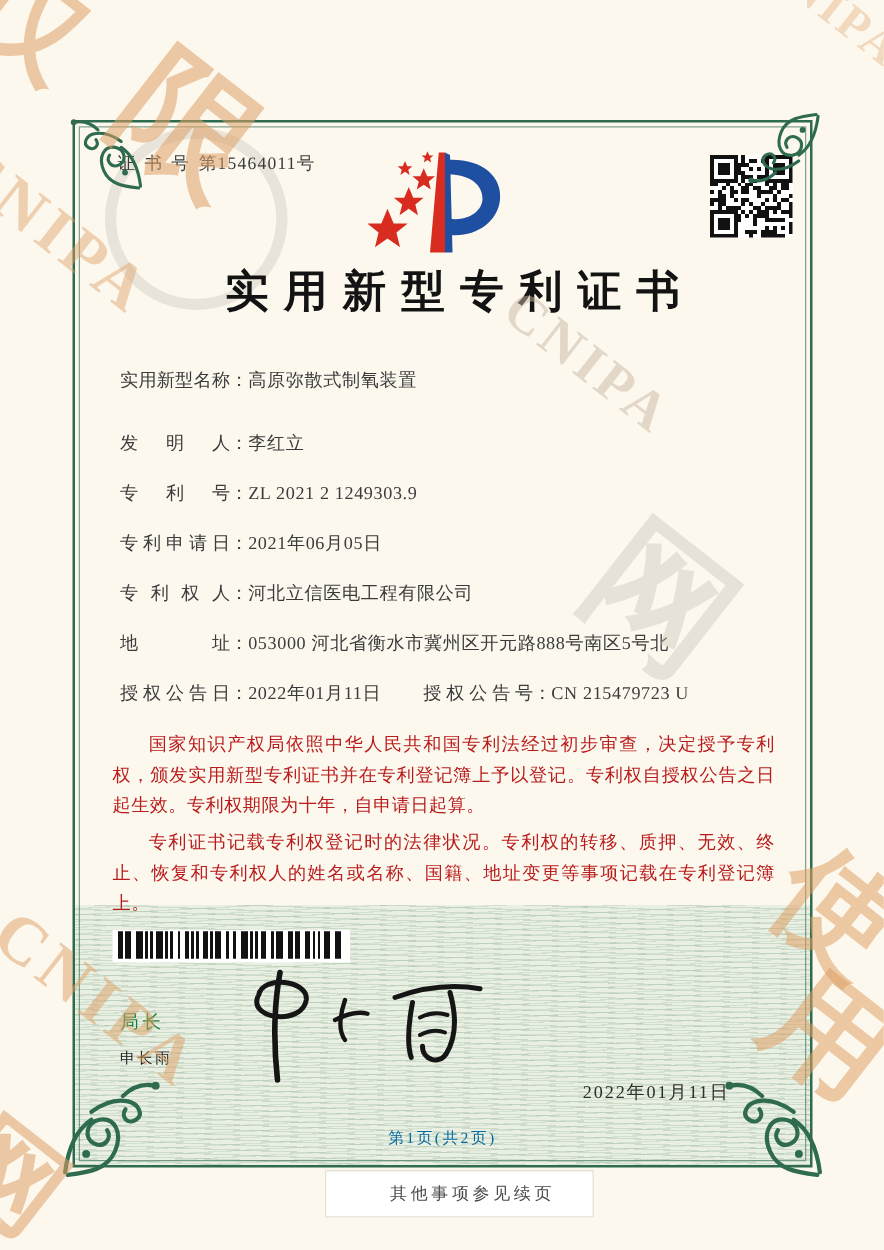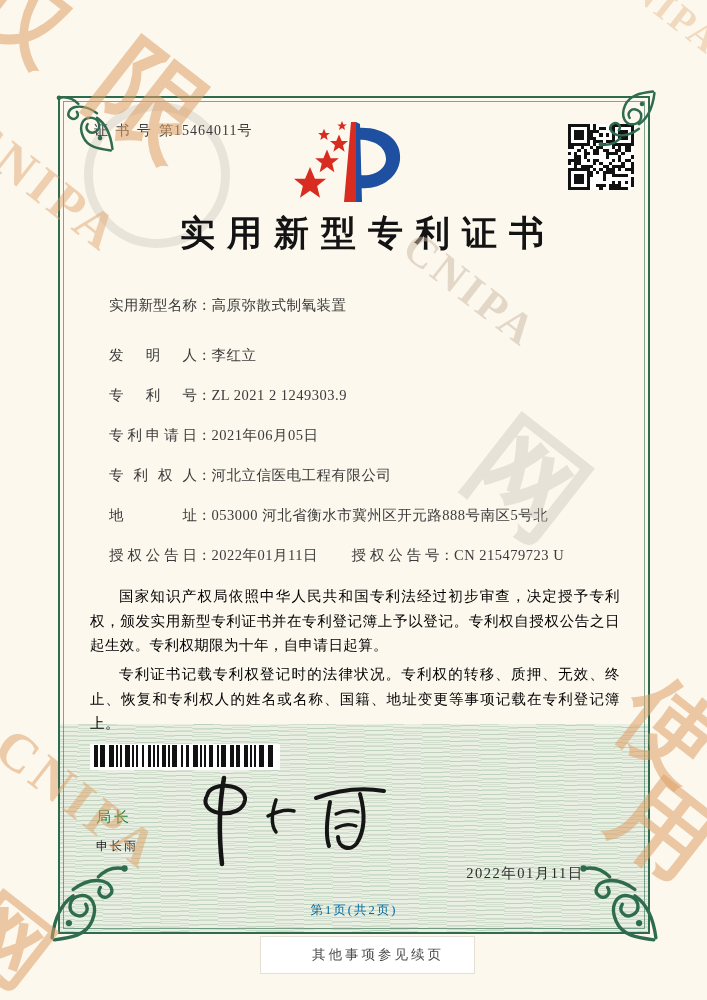--- a/index.html
+++ b/index.html
@@ -43,31 +43,31 @@
         repeating-linear-gradient(-3deg, rgba(120,160,125,.18) 0 1px, transparent 1px 5px);}
   
   .cert-no{position:absolute;left:34px;top:24px;z-index:5;font-size:14px;
       color:#3a3a3a;letter-spacing:2px;}
   .cert-no .num{margin-left:6px;letter-spacing:1px;}
   .logo{position:absolute;left:234px;top:20px;width:118px;height:90px;z-index:5;}
   .qr{position:absolute;left:508px;top:26px;width:66px;height:66px;z-index:5;background:#fff;}
   .title{position:absolute;left:0;right:0;top:112px;z-index:5;text-align:center;
       font-size:35px;font-weight:700;color:#131313;letter-spacing:12px;text-indent:12px;margin-left:16px;}
   
-  .fields{position:absolute;left:49px;right:26px;top:195px;z-index:5;font-size:14.5px;color:#3b3b3b;}
+  .fields{position:absolute;left:36px;right:26px;top:195px;z-index:5;font-size:14.5px;color:#3b3b3b;}
   .field-row{line-height:24px;margin-bottom:16px;white-space:nowrap;}
   .field-row:first-child{margin-bottom:26px;}
   .flabel{display:inline-block;width:88px;text-align:justify;text-align-last:justify;vertical-align:top;}
   .fcolon{display:inline-block;vertical-align:top;}
   .fvalue{letter-spacing:.5px;}
   .grant-pair{display:inline-block;}
   .grant-pair.second{margin-left:30px;}
   
   .paras{position:absolute;left:30px;right:28px;top:486px;z-index:5;
-      font-size:14.5px;line-height:1.7;color:#000000;letter-spacing:.4px;text-align:justify;}
+      font-size:14.5px;line-height:1.7;color:#b91c1c;letter-spacing:.4px;text-align:justify;}
   .paras p{margin:0 0 4px 0;text-indent:2em;}
   
   .barcode{position:absolute;left:30px;top:646px;width:190px;height:26px;z-index:5;background:#fff;padding:1px 2px;box-sizing:border-box;}
   .comm-label{position:absolute;left:36px;top:710px;z-index:5;font-size:15px;letter-spacing:3px;color:#15803d;}
   .comm-name{position:absolute;left:36px;top:740px;z-index:5;font-size:12px;letter-spacing:2px;color:#222;}
   .signature{position:absolute;left:128px;top:672px;width:220px;height:105px;z-index:5;}
   .issue-date{position:absolute;left:360px;top:766px;width:210px;z-index:5;text-align:center;
       font-size:14.5px;letter-spacing:1.5px;color:#2e2e2e;}
   .page-no{position:absolute;left:0;right:0;top:804px;z-index:5;text-align:center;
       font-size:12.5px;letter-spacing:2px;color:#0369a1;}

